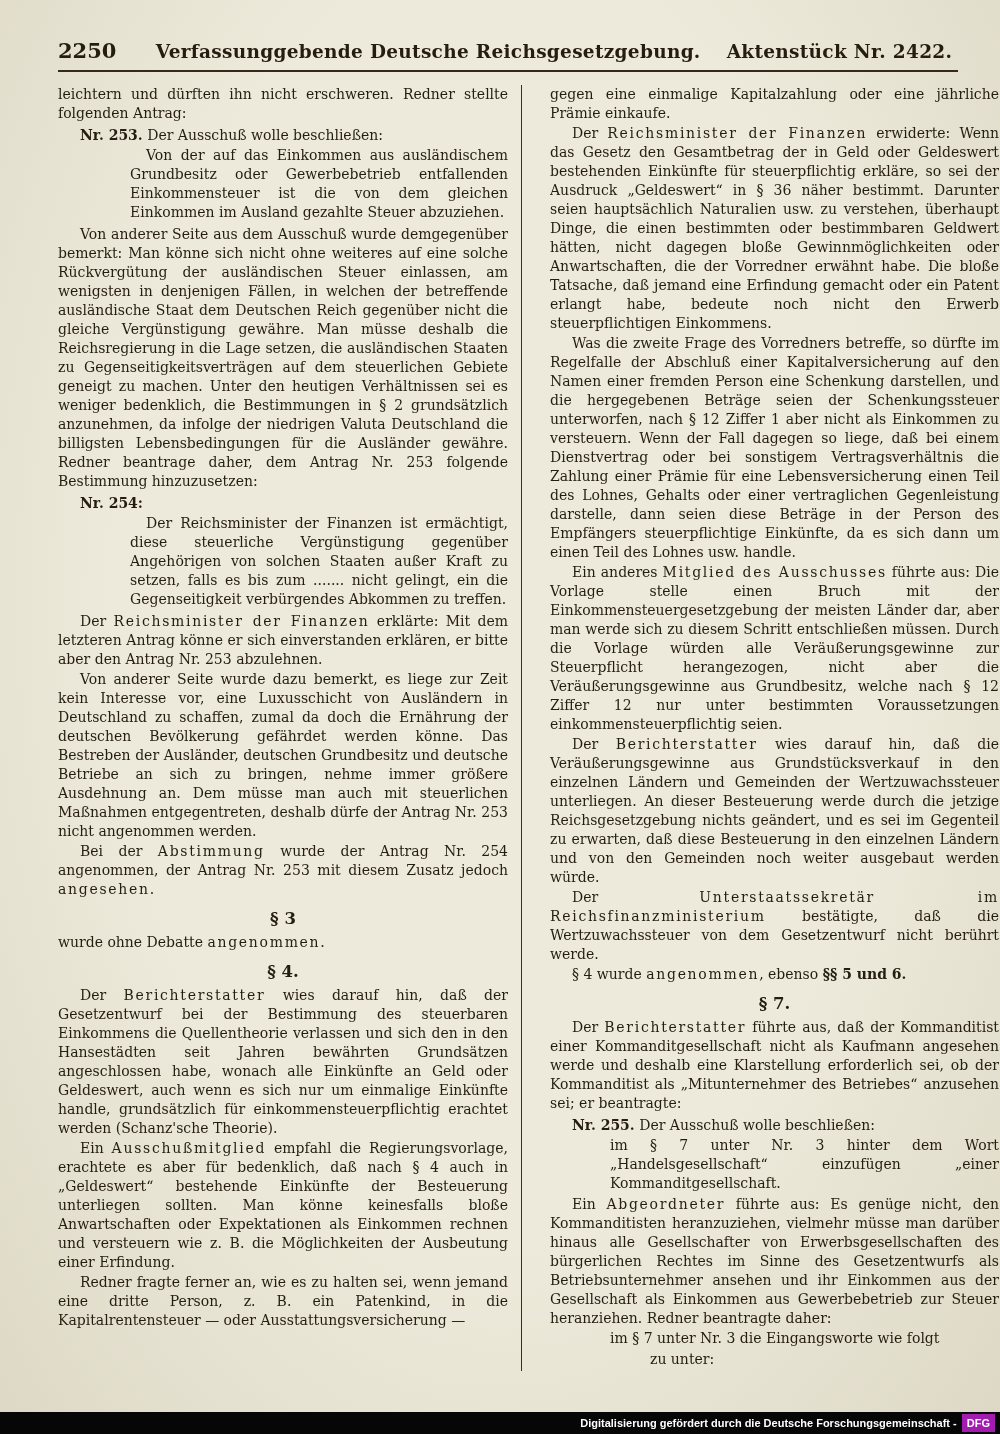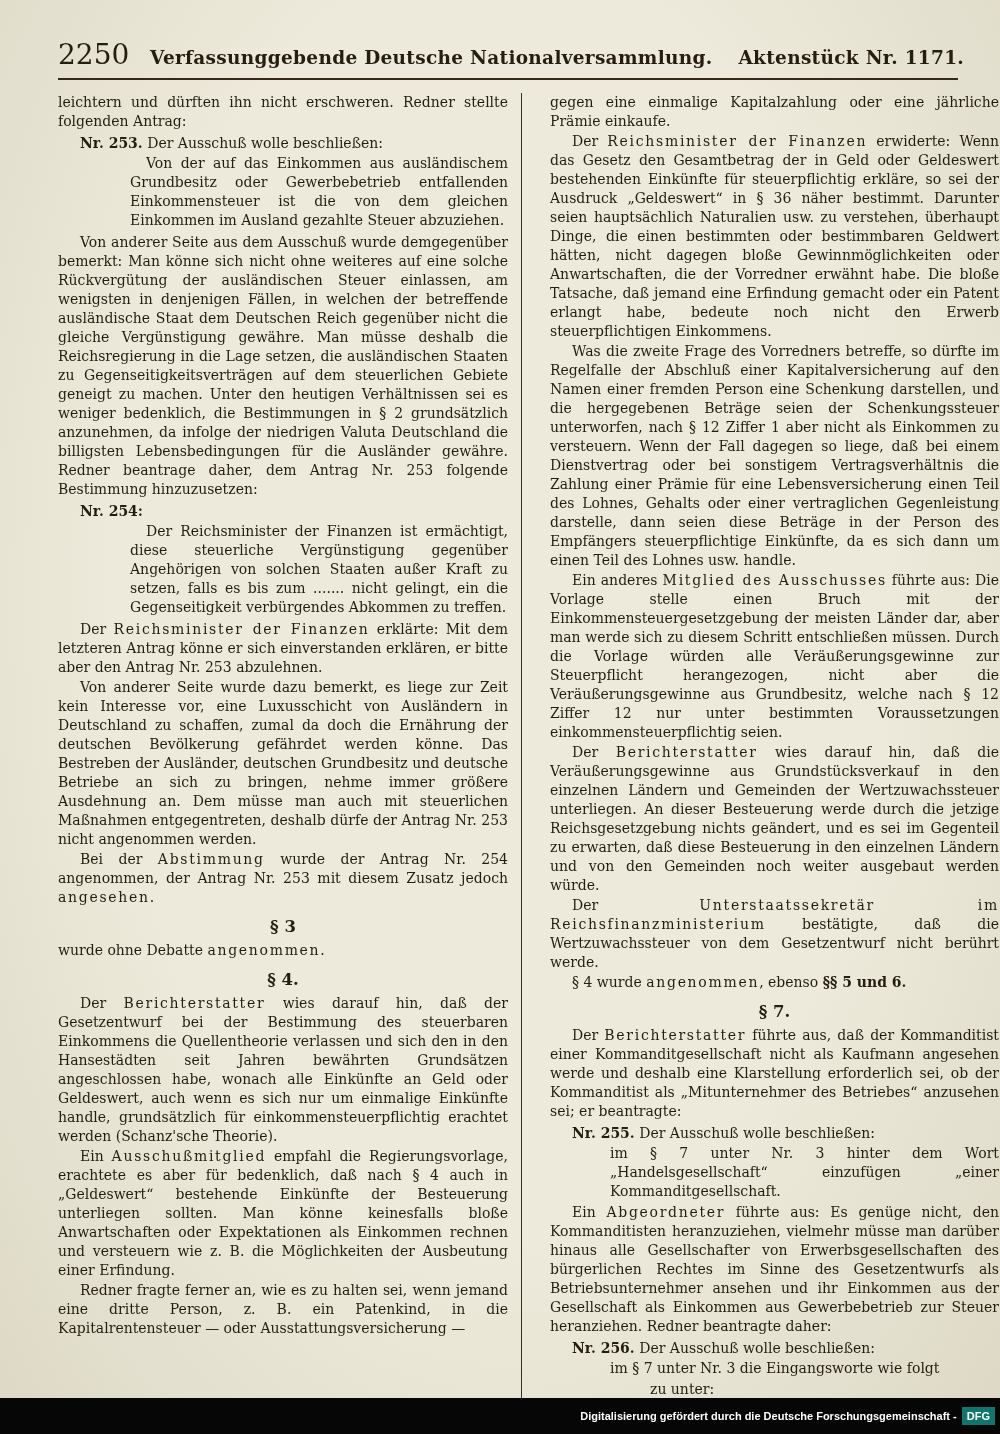--- a/index.html
+++ b/index.html
@@ -6,54 +6,54 @@
   body{
     width:1000px;height:1434px;
     background:radial-gradient(ellipse at 50% 42%, #edeadb 55%, #ddd8c5 100%);
     font-family:"DejaVu Serif", serif;
     color:#251d10;
     position:relative;
     overflow:hidden;
   }
   .page{padding:38px 42px 0 58px;}
   .header{display:flex;align-items:baseline;}
-  .page-number{font-weight:normal;font-size:28px;width:92px;flex:none;}
+  .page-number{font-weight:bold;font-size:21px;width:92px;flex:none;}
   .page-title{flex:1;text-align:center;font-weight:bold;font-size:18.5px;letter-spacing:.3px;white-space:nowrap;}
   .title-right{margin-left:26px;}
   .header-rule{border-bottom:2.5px solid #352a18;margin-top:7px;}
   .columns{display:flex;margin-top:13px;align-items:stretch;}
   .col{width:450px;flex:none;}
   .col-left{padding-right:13px;}
   .col-right{padding-left:28px;border-left:1.7px solid #3a2f1d;width:449px;}
   .para{margin:0 0 1px;text-align:justify;font-size:14px;line-height:19px;}
   .para b{font-weight:bold;margin-top:28px;}
   .first{text-indent:0;}
   .ind{text-indent:22px;}
   .nr{margin-left:22px;margin-top:3px;margin-bottom:1px;}
   .sub{margin-left:60px;margin-bottom:2px;}
   .sub2{margin-left:100px;margin-bottom:2px;}
   .block{margin-left:72px;text-indent:16px;margin-bottom:3px;}
   .head{text-align:center;font-weight:bold;font-size:16.5px;margin:10px 0 5px;text-indent:0;}
   .sperr{letter-spacing:1.7px;}
   .footer-bar{
-    position:absolute;left:0;right:0;bottom:0;height:36px;
+    position:absolute;left:0;right:0;bottom:0;height:22px;
     background:#060606;display:flex;align-items:center;justify-content:flex-end;
     gap:5px;padding-right:5px;font-family:"Liberation Sans", sans-serif;
   }
   .footer-credit{color:#ffffff;font-size:11px;font-weight:bold;}
-  .dfg-logo{background:#0f766e;color:#ffffff;font-weight:bold;font-size:11px;padding:1px 5px;line-height:16px;}
+  .dfg-logo{background:#a21caf;color:#ffffff;font-weight:bold;font-size:11px;padding:1px 5px;line-height:16px;}
 </style>
 </head>
 <body>
 
 <div class="page">
   <div class="header">
     <div class="page-number">2250</div>
     <div class="page-title">
-      <span>Verfassunggebende Deutsche Nationalversammlung.</span><span class="title-right">Aktenstück Nr. 1171.</span>
+      <span>Verfassunggebende Deutsche Reichsgesetzgebung.</span><span class="title-right">Aktenstück Nr. 2422.</span>
     </div>
   </div>
   <div class="header-rule"></div>
 
   <div class="columns">
     <div class="col col-left">
         <p class="para first">leichtern und dürften ihn nicht erschweren. Redner stellte folgenden Antrag:</p>
         <p class="para nr"><b>Nr. 253.</b> Der Ausschuß wolle beschließen:</p>
         <p class="para block">Von der auf das Einkommen aus ausländischem Grundbesitz oder Gewerbebetrieb entfallenden Einkommensteuer ist die von dem gleichen Einkommen im Ausland gezahlte Steuer abzuziehen.</p>
         <p class="para ind">Von anderer Seite aus dem Ausschuß wurde demgegenüber bemerkt: Man könne sich nicht ohne weiteres auf eine solche Rückvergütung der ausländischen Steuer einlassen, am wenigsten in denjenigen Fällen, in welchen der betreffende ausländische Staat dem Deutschen Reich gegenüber nicht die gleiche Vergünstigung gewähre. Man müsse deshalb die Reichsregierung in die Lage setzen, die ausländischen Staaten zu Gegenseitigkeitsverträgen auf dem steuerlichen Gebiete geneigt zu machen. Unter den heutigen Verhältnissen sei es weniger bedenklich, die Bestimmungen in § 2 grundsätzlich anzunehmen, da infolge der niedrigen Valuta Deutschland die billigsten Lebensbedingungen für die Ausländer gewähre. Redner beantrage daher, dem Antrag Nr. 253 folgende Bestimmung hinzuzusetzen:</p>
@@ -75,21 +75,20 @@
         <p class="para ind">Was die zweite Frage des Vorredners betreffe, so dürfte im Regelfalle der Abschluß einer Kapitalversicherung auf den Namen einer fremden Person eine Schenkung darstellen, und die hergegebenen Beträge seien der Schenkungssteuer unterworfen, nach § 12 Ziffer 1 aber nicht als Einkommen zu versteuern. Wenn der Fall dagegen so liege, daß bei einem Dienstvertrag oder bei sonstigem Vertragsverhältnis die Zahlung einer Prämie für eine Lebensversicherung einen Teil des Lohnes, Gehalts oder einer vertraglichen Gegenleistung darstelle, dann seien diese Beträge in der Person des Empfängers steuerpflichtige Einkünfte, da es sich dann um einen Teil des Lohnes usw. handle.</p>
         <p class="para ind">Ein anderes <span class="sperr">Mitglied des Ausschusses</span> führte aus: Die Vorlage stelle einen Bruch mit der Einkommensteuergesetzgebung der meisten Länder dar, aber man werde sich zu diesem Schritt entschließen müssen. Durch die Vorlage würden alle Veräußerungsgewinne zur Steuerpflicht herangezogen, nicht aber die Veräußerungsgewinne aus Grundbesitz, welche nach § 12 Ziffer 12 nur unter bestimmten Voraussetzungen einkommensteuerpflichtig seien.</p>
         <p class="para ind">Der <span class="sperr">Berichterstatter</span> wies darauf hin, daß die Veräußerungsgewinne aus Grundstücksverkauf in den einzelnen Ländern und Gemeinden der Wertzuwachssteuer unterliegen. An dieser Besteuerung werde durch die jetzige Reichsgesetzgebung nichts geändert, und es sei im Gegenteil zu erwarten, daß diese Besteuerung in den einzelnen Ländern und von den Gemeinden noch weiter ausgebaut werden würde.</p>
         <p class="para ind">Der <span class="sperr">Unterstaatssekretär im Reichsfinanzministerium</span> bestätigte, daß die Wertzuwachssteuer von dem Gesetzentwurf nicht berührt werde.</p>
         <p class="para ind">§ 4 wurde <span class="sperr">angenommen</span>, ebenso <b>§§ 5 und 6.</b></p>
         <p class="para head">§ 7.</p>
         <p class="para ind">Der <span class="sperr">Berichterstatter</span> führte aus, daß der Kommanditist einer Kommanditgesellschaft nicht als Kaufmann angesehen werde und deshalb eine Klarstellung erforderlich sei, ob der Kommanditist als „Mitunternehmer des Betriebes“ anzusehen sei; er beantragte:</p>
         <p class="para nr"><b>Nr. 255.</b> Der Ausschuß wolle beschließen:</p>
         <p class="para sub">im § 7 unter Nr. 3 hinter dem Wort „Handelsgesellschaft“ einzufügen „einer Kommanditgesellschaft.</p>
         <p class="para ind">Ein <span class="sperr">Abgeordneter</span> führte aus: Es genüge nicht, den Kommanditisten heranzuziehen, vielmehr müsse man darüber hinaus alle Gesellschafter von Erwerbsgesellschaften des bürgerlichen Rechtes im Sinne des Gesetzentwurfs als Betriebsunternehmer ansehen und ihr Einkommen aus der Gesellschaft als Einkommen aus Gewerbebetrieb zur Steuer heranziehen. Redner beantragte daher:</p>
-        <p class="para nr"><b>Nr. 256.</b> Der Ausschuß wolle beschließen:</p>
         <p class="para sub">im § 7 unter Nr. 3 die Eingangsworte wie folgt</p>
         <p class="para sub2">zu unter:</p>
       </div>
   </div>
 </div>
 
 <div class="footer-bar">
   <span class="footer-credit">Digitalisierung gefördert durch die Deutsche Forschungsgemeinschaft -</span>
   <span class="dfg-logo">DFG</span>
 </div>

